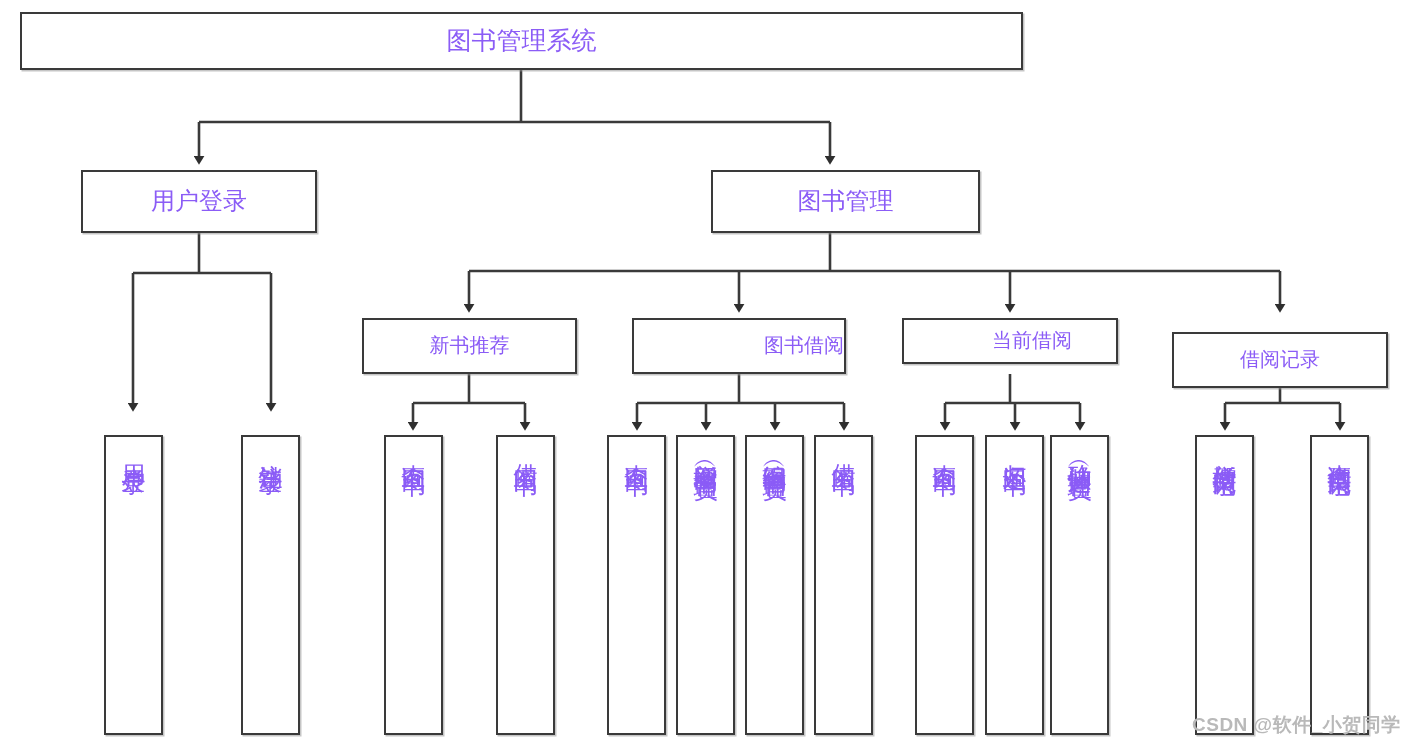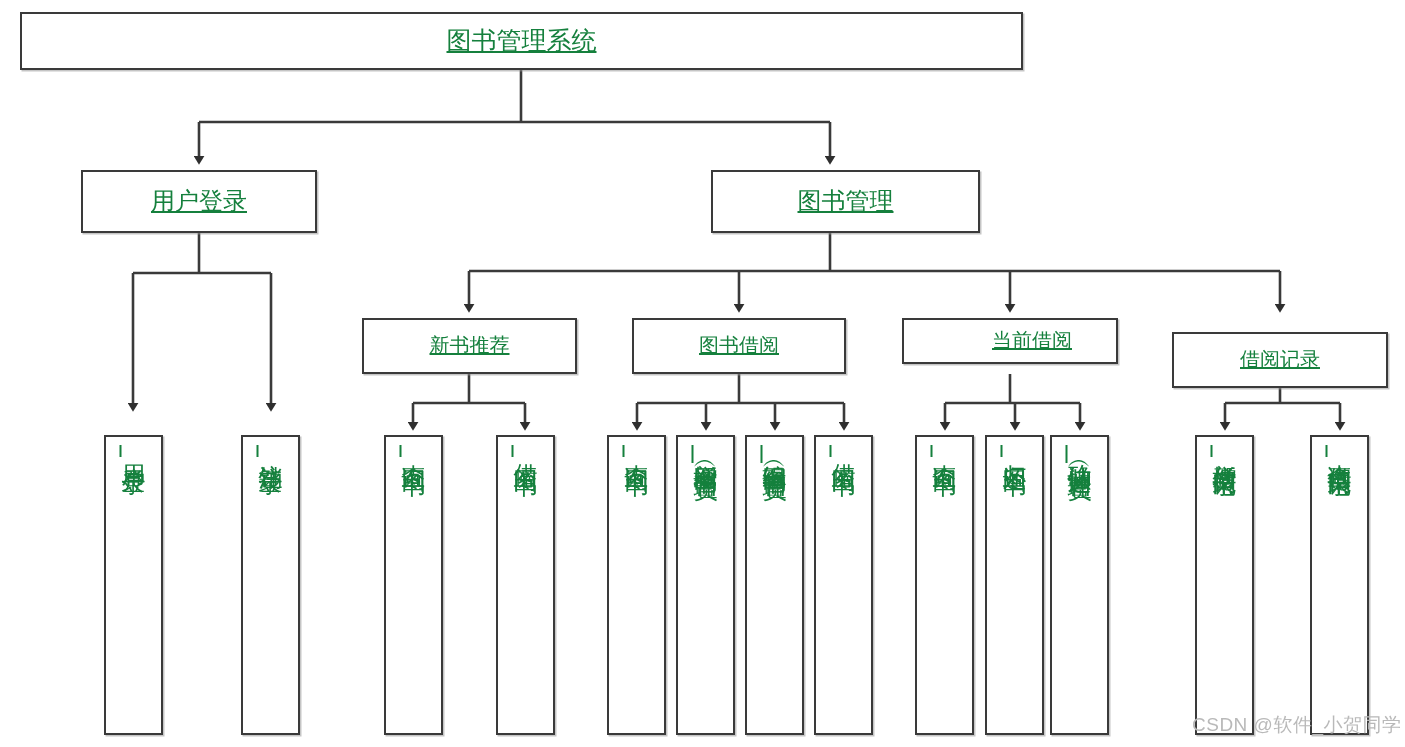--- a/index.html
+++ b/index.html
@@ -18,23 +18,22 @@
     overflow: hidden;
   }
   .node {
     position: absolute;
     box-sizing: border-box;
     border: 2.5px solid #3a3a3a;
     background: #ffffff;
     display: flex;
     align-items: center;
     justify-content: center;
-    color: #15803d;
+    color: #8b5cf6;
     box-shadow: 1.5px 1.5px 0 rgba(150,150,150,0.55);
-    text-decoration: underline;
   }
   .node .lbl {
     display: block;
     line-height: 1.18;
     text-align: center;
     white-space: pre;
   }
   .node.lvl0 .lbl { font-size: 25px; }
   .node.lvl1 .lbl { font-size: 24px; }
   .node.lvl2 .lbl { font-size: 20px; }
@@ -60,20 +59,21 @@
     pointer-events: none;
   }
   .watermark {
     position: absolute;
     left: 1192px;
     top: 712px;
     font-size: 19px;
     color: #b9b9b9;
     white-space: nowrap;
     letter-spacing: 0.5px;
+    font-weight: bold;
   }
 </style>
 </head>
 <body>
 
 <div id="canvas">
 
   <svg class="wires" viewBox="0 0 1405 747" xmlns="http://www.w3.org/2000/svg">
     <defs>
       <marker id="arw" markerWidth="10" markerHeight="11" refX="2.2" refY="5.5" orient="auto" markerUnits="userSpaceOnUse">
@@ -131,21 +131,21 @@
   <div class="node lvl1" style="left:81px; top:170px; width:236px; height:63px;">
     <span class="lbl">用户登录</span>
   </div>
   <div class="node lvl1" style="left:711px; top:170px; width:269px; height:63px;">
     <span class="lbl">图书管理</span>
   </div>
 
   <div class="node lvl2" style="left:362px; top:318px; width:215px; height:56px;">
     <span class="lbl">新书推荐</span>
   </div>
-  <div class="node lvl2" style="left:632px; top:318px; width:214px; height:56px;">
+  <div class="node lvl2" style="left:632px; top:318px; width:214px; height:56px;justify-content:flex-end;">
     <span class="lbl">图书借阅</span>
   </div>
   <div class="node lvl2" style="left:902px; top:318px; width:216px; height:46px;padding-left:44px;">
     <span class="lbl">当前借阅</span>
   </div>
   <div class="node lvl2" style="left:1172px; top:332px; width:216px; height:56px;">
     <span class="lbl">借阅记录</span>
   </div>
 
   <div class="node leaf" style="left:104px; top:435px; width:59px; height:300px;">

